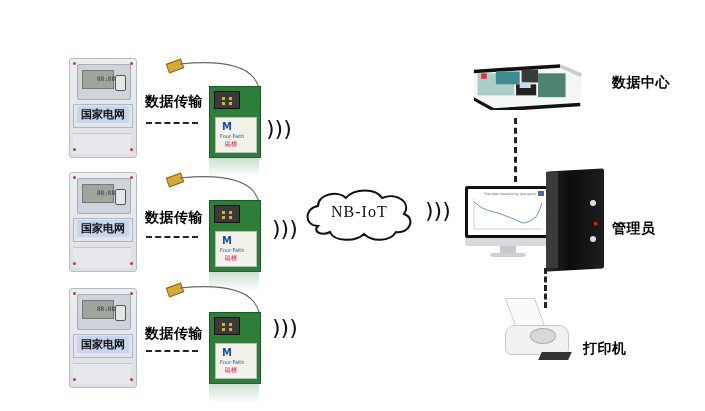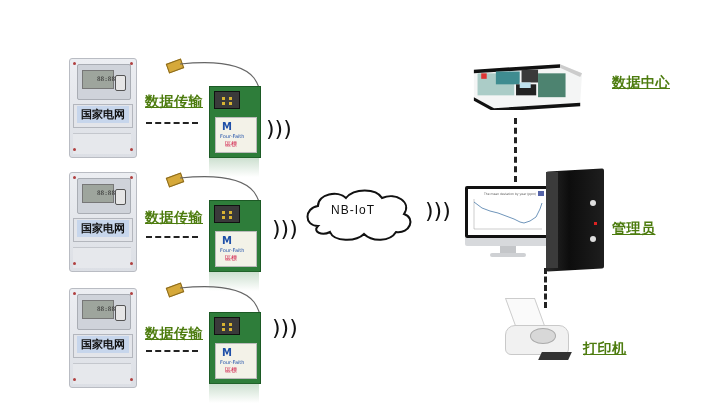--- a/index.html
+++ b/index.html
@@ -1,18 +1,18 @@
 <!DOCTYPE html>
 <html><head>
 <meta charset="utf-8">
 <style>
   html,body{margin:0;padding:0;background:#fff;}
   body{width:705px;height:411px;position:relative;overflow:hidden;font-family:"DejaVu Sans",sans-serif;}
   .abs{position:absolute;}
-  .label{position:absolute;font-size:14px;color:#4d7c0f;font-weight:bold;letter-spacing:0.5px;white-space:nowrap;text-decoration:underline;}
+  .label{position:absolute;font-size:14px;color:#000000;font-weight:bold;letter-spacing:0.5px;white-space:nowrap;}
   .dash-h{position:absolute;height:0;border-top:2px dashed #222;}
   .dash-v{position:absolute;width:0;border-left:3px dashed #222;}
   
   .meter{position:absolute;width:66px;height:98px;background:linear-gradient(#eceef2,#dcdfe5);border:1px solid #b9bcc3;border-radius:3px;}
   .meter .screen-frame{position:absolute;left:7px;top:5px;width:52px;height:34px;background:#cfd3da;border:1px solid #a9adb4;border-radius:2px;}
   .meter .lcd{position:absolute;left:4px;top:5px;width:30px;height:17px;background:#9ea59d;border:1px solid #777;}
   .meter .lcd-num{position:absolute;left:14px;top:4px;font-size:6px;color:#333;font-family:"DejaVu Sans Mono",monospace;}
   .meter .btn{position:absolute;right:4px;top:10px;width:9px;height:14px;border:1px solid #555;border-radius:2px;background:#e6e6e6;}
   .meter .panel{position:absolute;left:3px;top:45px;width:58px;height:22px;background:#e3e5ea;border:1px solid #b3b6bd;}
   .meter .brand{position:absolute;left:7px;top:47px;width:52px;height:17px;background:#c7d6ec;text-align:center;font-size:11px;font-weight:bold;color:#111;line-height:17px;}
@@ -23,21 +23,21 @@
   .module .sim{position:absolute;left:4px;top:4px;width:24px;height:16px;background:#3a3a3a;border:1px solid #111;}
   .module .sim-pin{position:absolute;width:3px;height:3px;background:#d8b433;}
   .module .chip{position:absolute;left:5px;top:30px;width:40px;height:34px;background:#f3f2e8;border:1px solid #bbb;}
   .module .logo{position:absolute;left:12px;top:34px;font-size:10px;color:#1e4fa8;font-weight:bold;}
   .module .logo2{position:absolute;left:10px;top:46px;font-size:5px;color:#1e4fa8;}
   .module .logo3{position:absolute;left:15px;top:53px;font-size:6px;color:#c03;}
   .reflect{position:absolute;width:50px;height:20px;background:linear-gradient(rgba(46,125,58,0.25),rgba(255,255,255,0));}
   .antenna{position:absolute;width:14px;height:8px;background:#d6a93a;border:1px solid #8a6a1e;transform:rotate(-20deg);}
   .wave{position:absolute;font-size:22px;color:#111;font-family:"DejaVu Sans",sans-serif;line-height:1;}
   
-  .cloud-text{position:absolute;font-size:12px;color:#111;letter-spacing:1px;font-family:Liberation Sans, sans-serif;}
+  .cloud-text{position:absolute;font-size:16px;color:#111;letter-spacing:1px;font-family:Liberation Serif, serif;}
   
   .monitor{position:absolute;left:465px;top:186px;width:85px;height:52px;background:#111;border-radius:2px;}
   .monitor .scr{position:absolute;left:3px;top:3px;width:79px;height:46px;background:#fff;}
   .monitor-chin{position:absolute;left:465px;top:238px;width:85px;height:8px;background:#d7d9dc;border-radius:0 0 2px 2px;}
   .monitor-neck{position:absolute;left:500px;top:246px;width:16px;height:8px;background:#c4c6c9;}
   .monitor-base{position:absolute;left:490px;top:253px;width:36px;height:4px;background:#cfd1d4;border-radius:2px;}
   .chart-title{position:absolute;left:16px;top:3px;font-size:3px;color:#555;}
   
   .tower{position:absolute;left:546px;top:170px;width:58px;height:100px;background:linear-gradient(90deg,#2a2a2a,#0d0d0d 40%,#1e1e1e);transform:skewY(-3deg);border-radius:2px;}
   .tower-side{position:absolute;left:546px;top:172px;width:12px;height:96px;background:#3b3b3b;}

